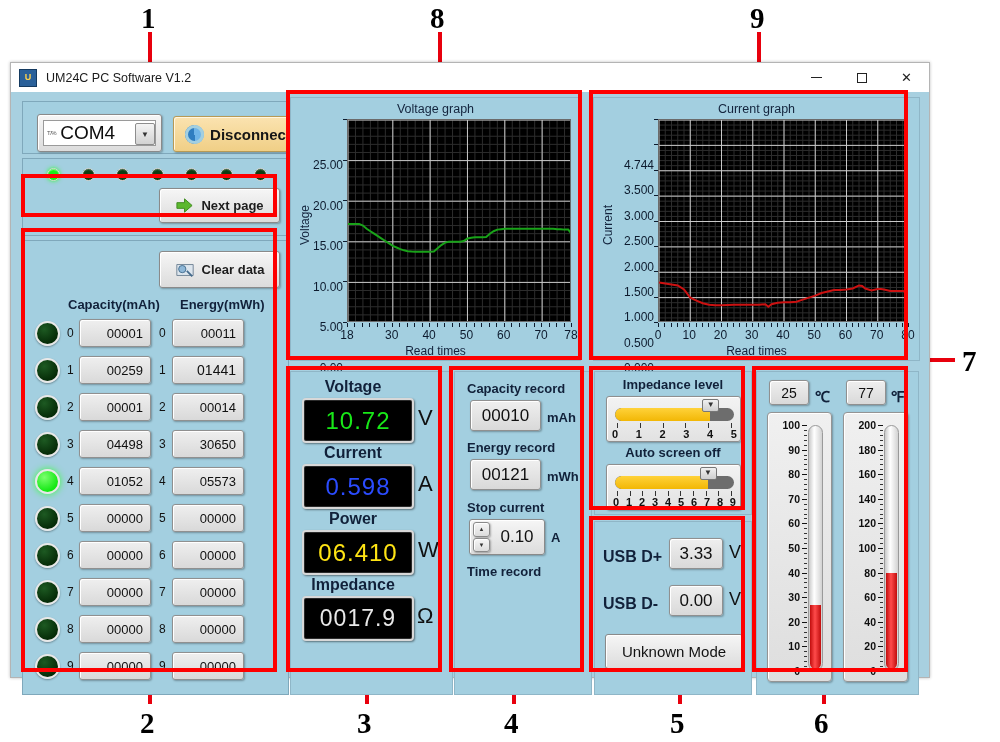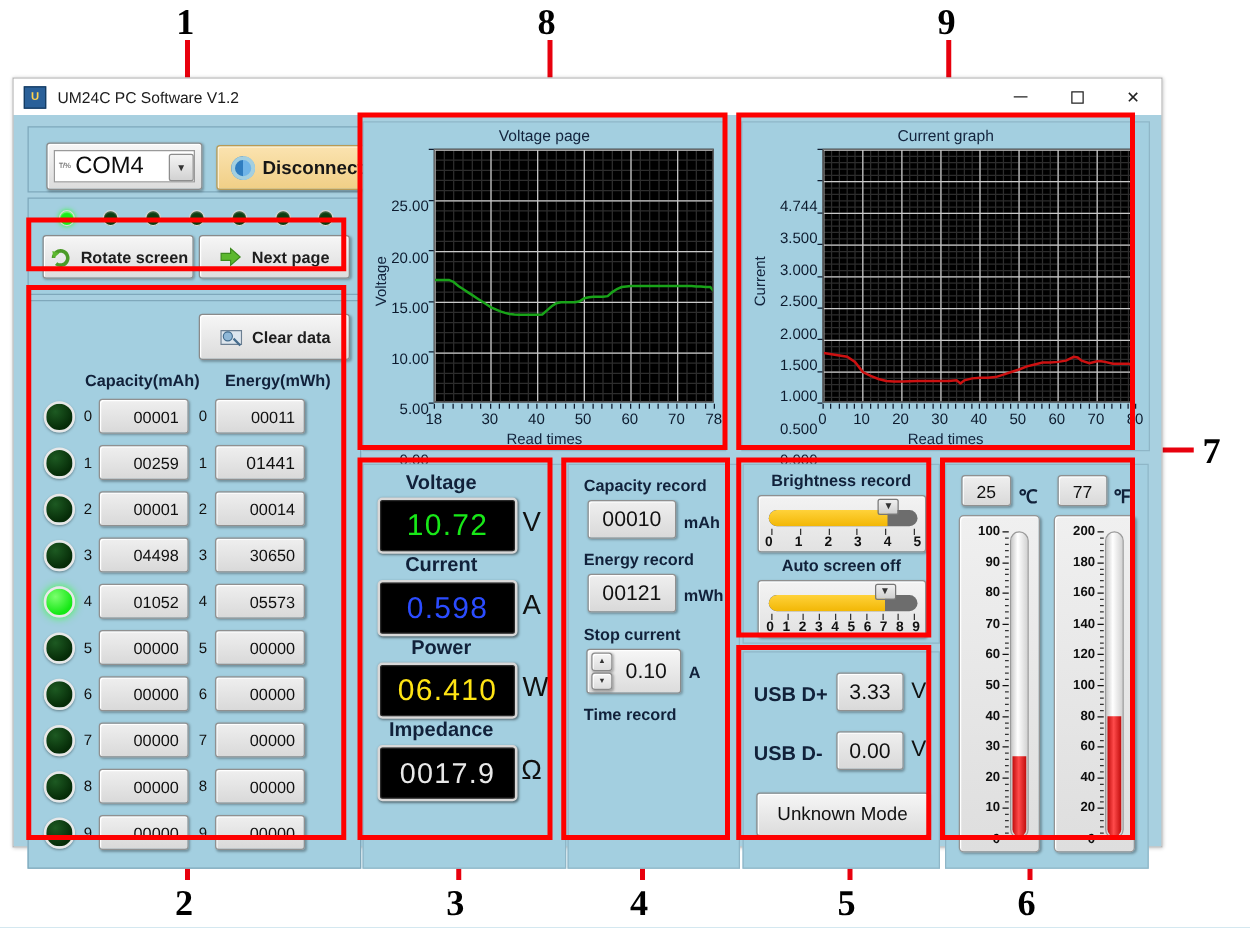--- a/index.html
+++ b/index.html
@@ -171,27 +171,20 @@
     <div class="group" style="left:11px;top:66px;width:267px;height:78px;">
       <div style="position:absolute;left:24px;top:9px;width:220px;display:flex;justify-content:space-between;">
         <span class="led on"></span>
         <span class="led"></span>
         <span class="led"></span>
         <span class="led"></span>
         <span class="led"></span>
         <span class="led"></span>
         <span class="led"></span>
       </div>
-      <div class="ctl btn" style="position:absolute;left:11px;top:29px;width:121px;height:35px;">
-        <svg width="19" height="19" viewBox="0 0 20 20">
-          <path d="M4 11a6 6 0 1 1 2.2 4.6" fill="none" stroke="#4b9b28" stroke-width="3"></path>
-          <path d="M3 5 l6 2 -5 4 z" fill="#5cb82e"></path>
-        </svg>
-        <span>Rotate screen</span>
-      </div>
       <div class="ctl btn" style="position:absolute;left:136px;top:29px;width:121px;height:35px;">
         <svg width="19" height="19" viewBox="0 0 20 20">
           <path d="M2 7h8V3l8 7-8 7v-4H2z" fill="#5cb82e" stroke="#3d8a1e" stroke-width="1"></path>
         </svg>
         <span>Next page</span>
       </div>
     </div>
 
     <div class="group" style="left:11px;top:148px;width:267px;height:455px;">
       <div class="ctl btn" style="position:absolute;left:136px;top:10px;width:121px;height:37px;">
@@ -274,21 +267,21 @@
             <span class="bled" style="position:absolute;left:12px;top:4px;"></span>
             <span style="position:absolute;left:44px;top:9px;font-size:12px;color:#111;">9</span>
             <span class="vbox" style="position:absolute;left:56px;top:2px;width:72px;height:28px;font-size:13px;justify-content:flex-end;padding-right:7px;">00000</span>
             <span style="position:absolute;left:136px;top:9px;font-size:12px;color:#111;">9</span>
             <span class="vbox" style="position:absolute;left:149px;top:2px;width:72px;height:28px;font-size:13px;justify-content:flex-end;padding-right:7px;">00000</span>
           </div>
         </div>
     </div>
 
     <div class="panel" style="left:279px;top:5px;width:291px;height:264px;">
-      <div class="graph-title" style="top:4px;left:0;">Voltage page</div>
+      <div class="graph-title" style="top:4px;left:0;">Voltage graph</div>
       <div class="ylabel" style="left:-16px;top:120px;width:60px;text-align:center;">Voltage</div>
       <div class="xlabel" style="bottom:2px;left:0;">Read times</div>
       <div class="plot" id="plot-voltage" style="left:56px;top:21px;width:224px;height:203px;">
           <svg width="224" height="203" style="display: block;">
             <g>
               <line x1="0" x2="224" y1="203" y2="203" stroke="#2d2d2d" stroke-width="1"></line>
               <line x1="0" x2="224" y1="194.88" y2="194.88" stroke="#2d2d2d" stroke-width="1"></line>
               <line x1="0" x2="224" y1="186.76" y2="186.76" stroke="#2d2d2d" stroke-width="1"></line>
               <line x1="0" x2="224" y1="178.64" y2="178.64" stroke="#2d2d2d" stroke-width="1"></line>
               <line x1="0" x2="224" y1="170.51999999999998" y2="170.51999999999998" stroke="#2d2d2d" stroke-width="1"></line>
@@ -648,21 +641,21 @@
           <div class="ctl" style="flex:1;display:flex;align-items:center;justify-content:center;font-size:6px;color:#333;">▼</div>
         </div>
         <div style="flex:1;text-align:center;font-size:17px;color:#111;">0.10</div>
       </div>
       <div class="lbl" style="position:absolute;left:96px;top:158px;">A</div>
 
       <div class="lbl" style="position:absolute;left:12px;top:192px;">Time record</div>
     </div>
 
     <div class="panel" style="left:583px;top:279px;width:158px;height:144px;">
-      <div class="lbl" style="position:absolute;left:0;top:5px;width:100%;text-align:center;">Brightness record</div>
+      <div class="lbl" style="position:absolute;left:0;top:5px;width:100%;text-align:center;">Impedance level</div>
       <div class="sl-outer" style="position:absolute;left:11px;top:24px;width:135px;height:46px;">
         <div class="sl-track" style="left:8px;top:11px;width:119px;">
           <div class="sl-fill" id="bright-fill" style="width: 80%;"></div>
         </div>
         <div class="sl-thumb" id="bright-thumb" style="top: 2px; left: 95.2px;">▼</div>
         <div class="sl-ticks" id="bright-ticks" style="left:10px;top:26px;width:115px;">
             <span class="sl-tick"></span>
             <span class="sl-tick"></span>
             <span class="sl-tick"></span>
             <span class="sl-tick"></span>

